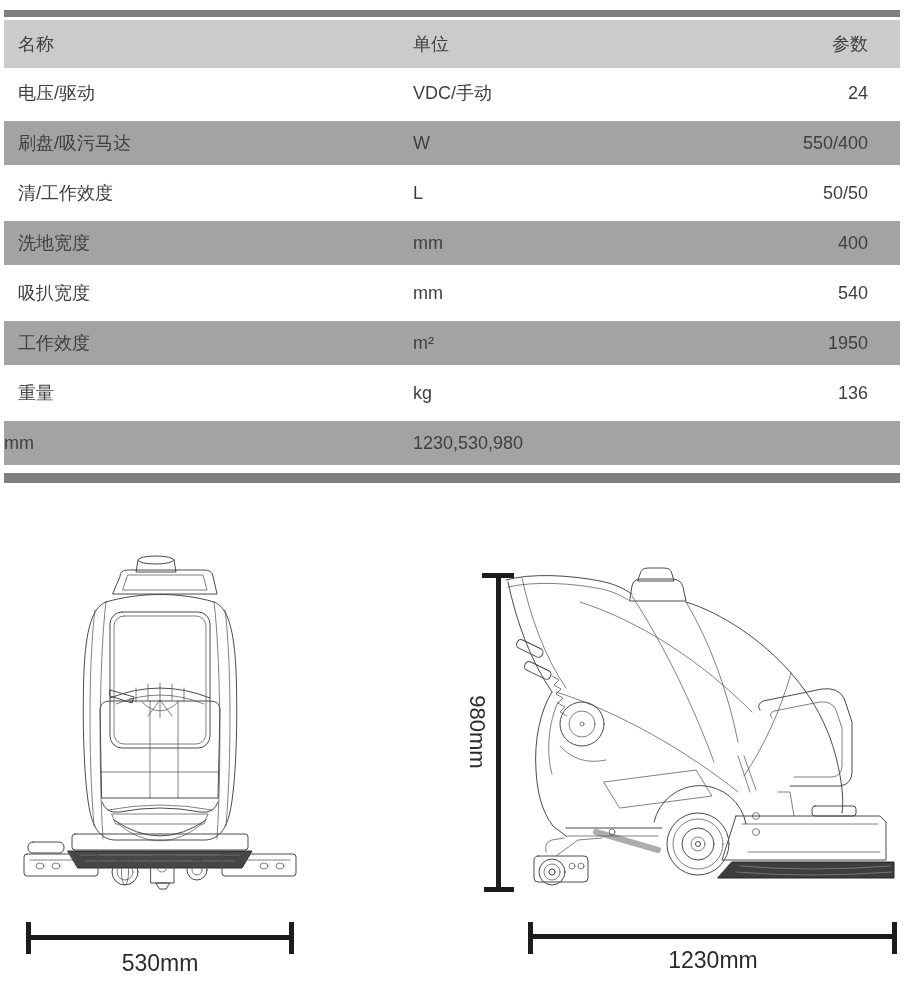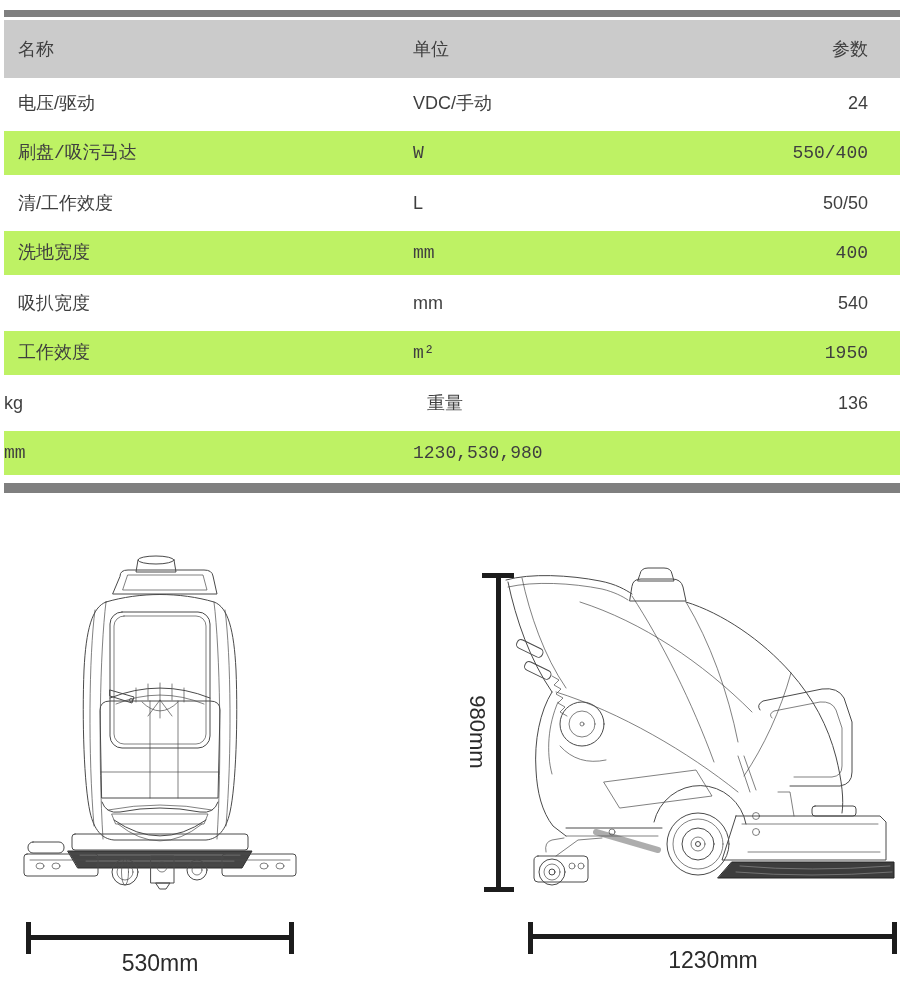--- a/index.html
+++ b/index.html
@@ -9,23 +9,23 @@
     color:#3f3f3f;overflow:hidden;
   }
   .spec-table{position:absolute;left:4px;top:10px;width:896px;}
   .bar{width:100%;background:#7f7f7f;}
   .bar.top{height:7px;margin-bottom:3px;}
   .bar.bottom{height:10px;margin-top:5px;}
   .row{
     display:grid;grid-template-columns:409px 1fr auto;
     align-items:center;box-sizing:border-box;
   }
-  .thead{height:58px;background:#cbcbcb;}
+  .thead{height:48px;background:#cbcbcb;}
   .row.data{height:50px;padding:3px 0;background-clip:content-box;}
-  .row.data.alt{background-color:#bef264;font-family:Liberation Mono, monospace;}
+  .row.data.alt{background-color:#a3a3a3;}
   .cell{font-size:18px;line-height:1;white-space:nowrap;}
   .cell.name{padding-left:14px;}
   .cell.value{text-align:left;padding-right:32px;}
   .figures svg{position:absolute;display:block;}
   #front-view{left:10px;top:550px;}
   #side-view{left:460px;top:560px;}
   svg .draw{stroke:#4a4a4a;fill:none;stroke-width:1;stroke-linejoin:round;stroke-linecap:round;}
   svg .thin{stroke-width:.7;}
   svg .dim{fill:#1c1c1c;stroke:none;}
   svg text{font-family:"Liberation Sans","DejaVu Sans",sans-serif;fill:#2b2b2b;}
@@ -65,22 +65,22 @@
         <div class="cell name">吸扒宽度</div>
         <div class="cell unit">mm</div>
         <div class="cell value">540</div>
       </div>
       <div class="row data alt">
         <div class="cell name">工作效度</div>
         <div class="cell unit">m²</div>
         <div class="cell value">1950</div>
       </div>
       <div class="row data">
+        <div class="cell name">重量</div>
         <div class="cell unit">kg</div>
-        <div class="cell name">重量</div>
         <div class="cell value">136</div>
       </div>
       <div class="row data alt">
         <div class="cell unit">mm</div>
         <div class="cell value">1230,530,980</div>
       </div>
     </div>
   <div class="bar bottom"></div>
 </div>
 

